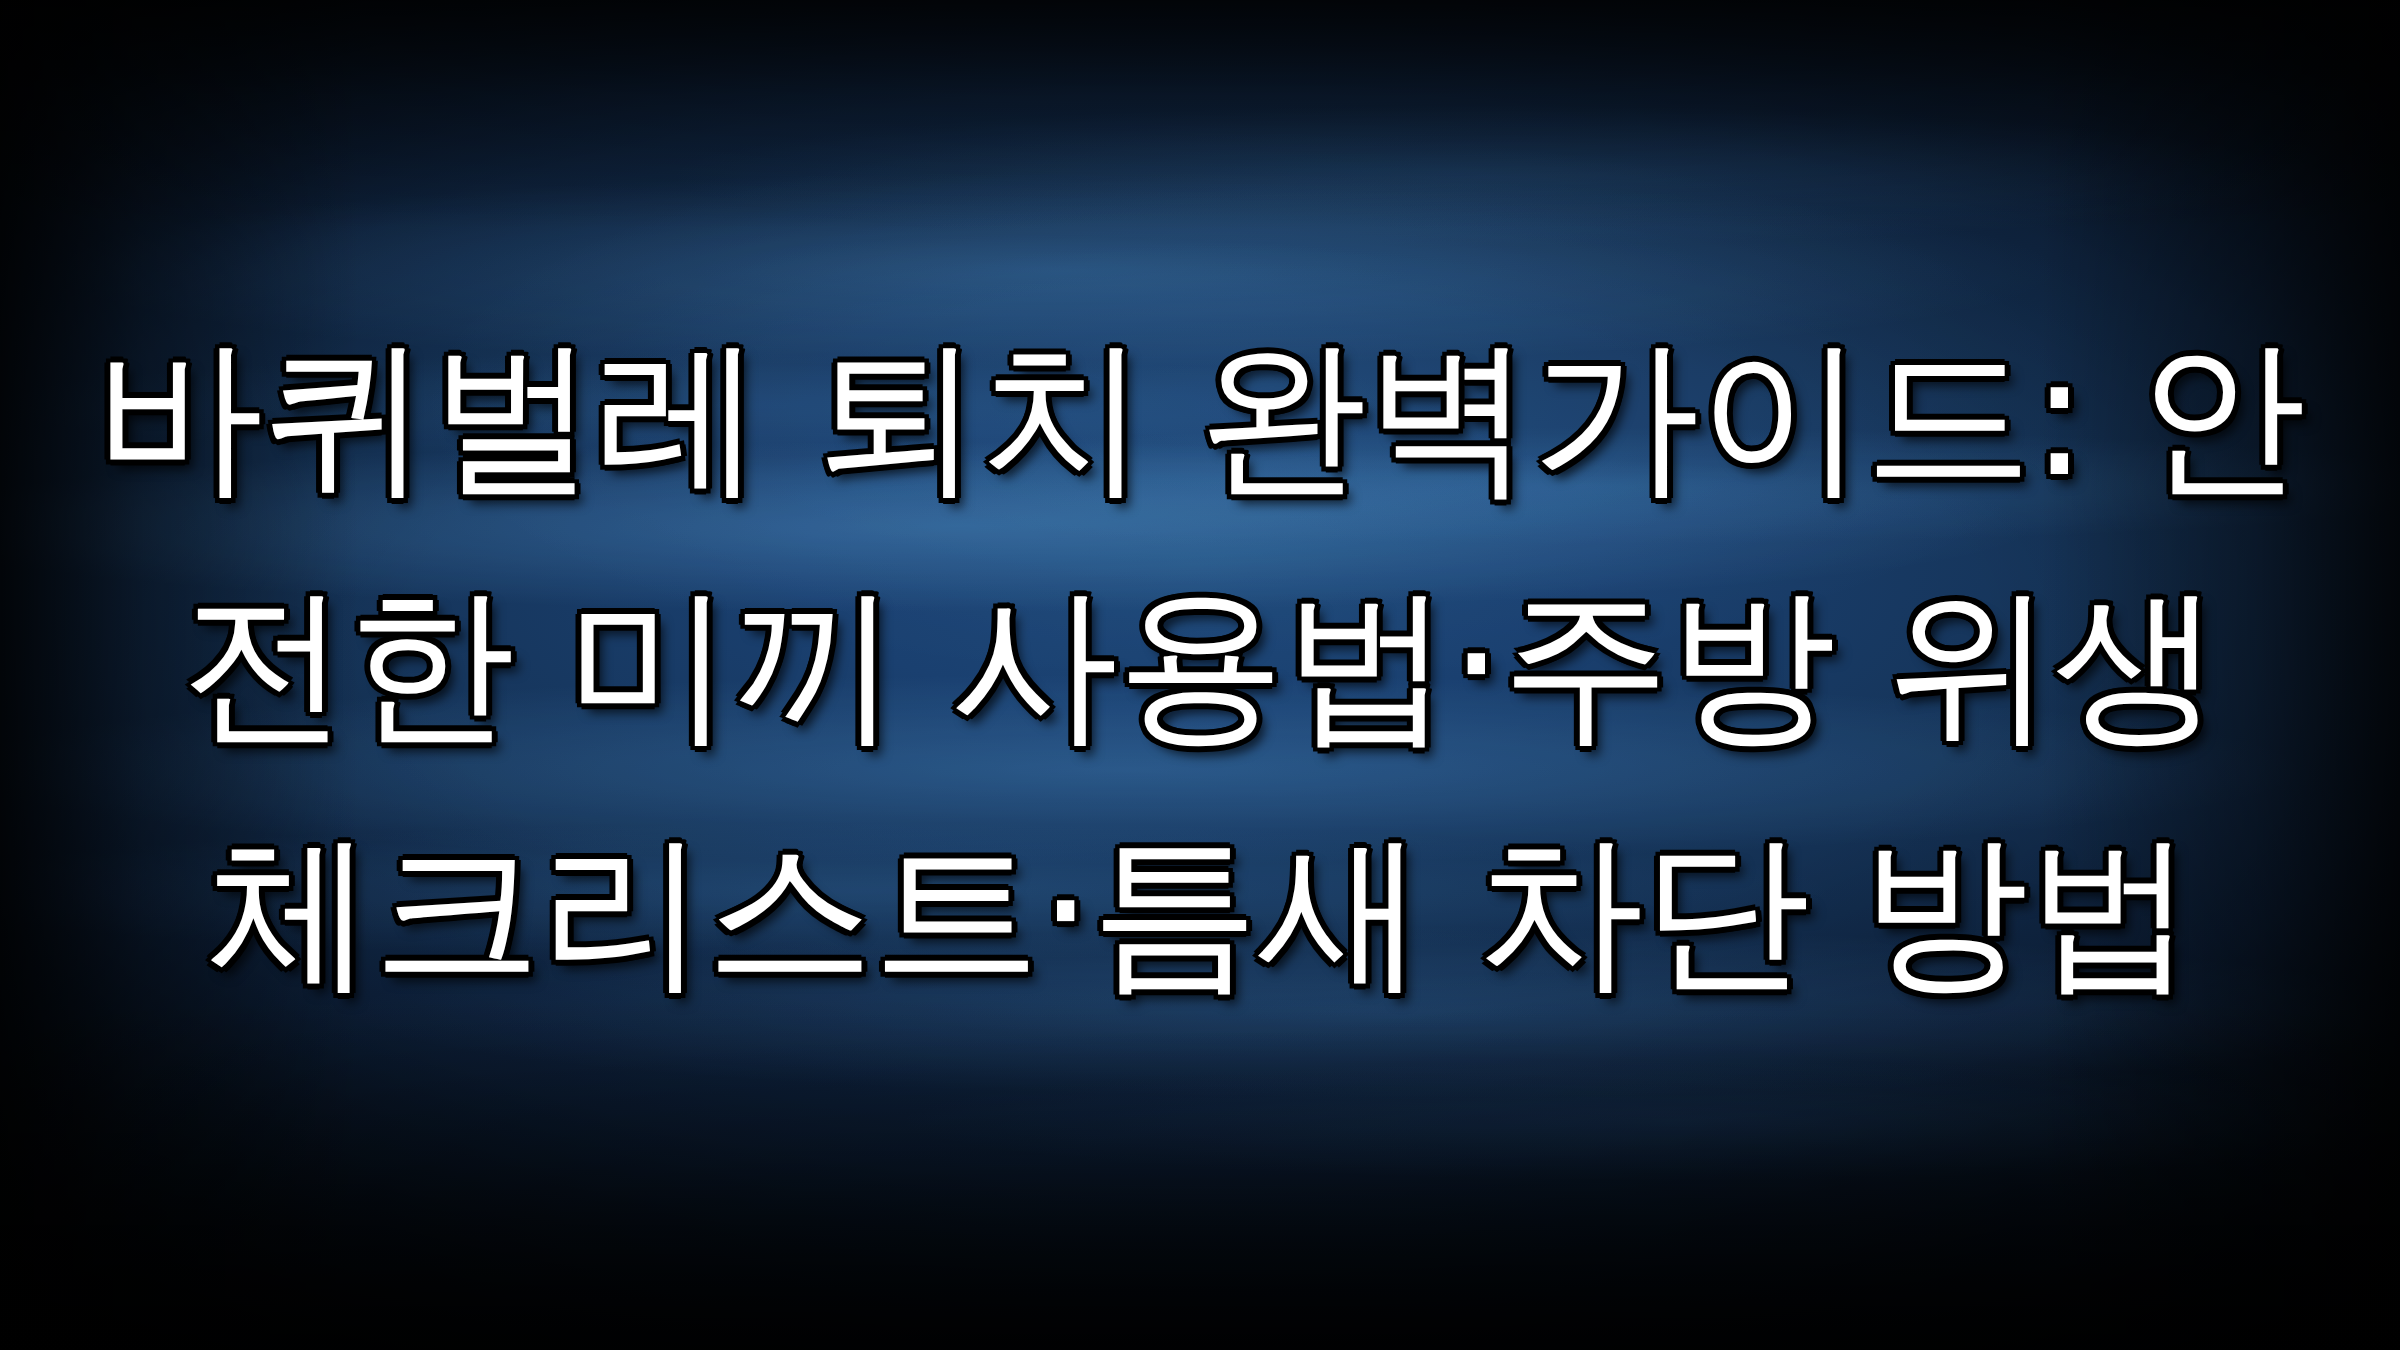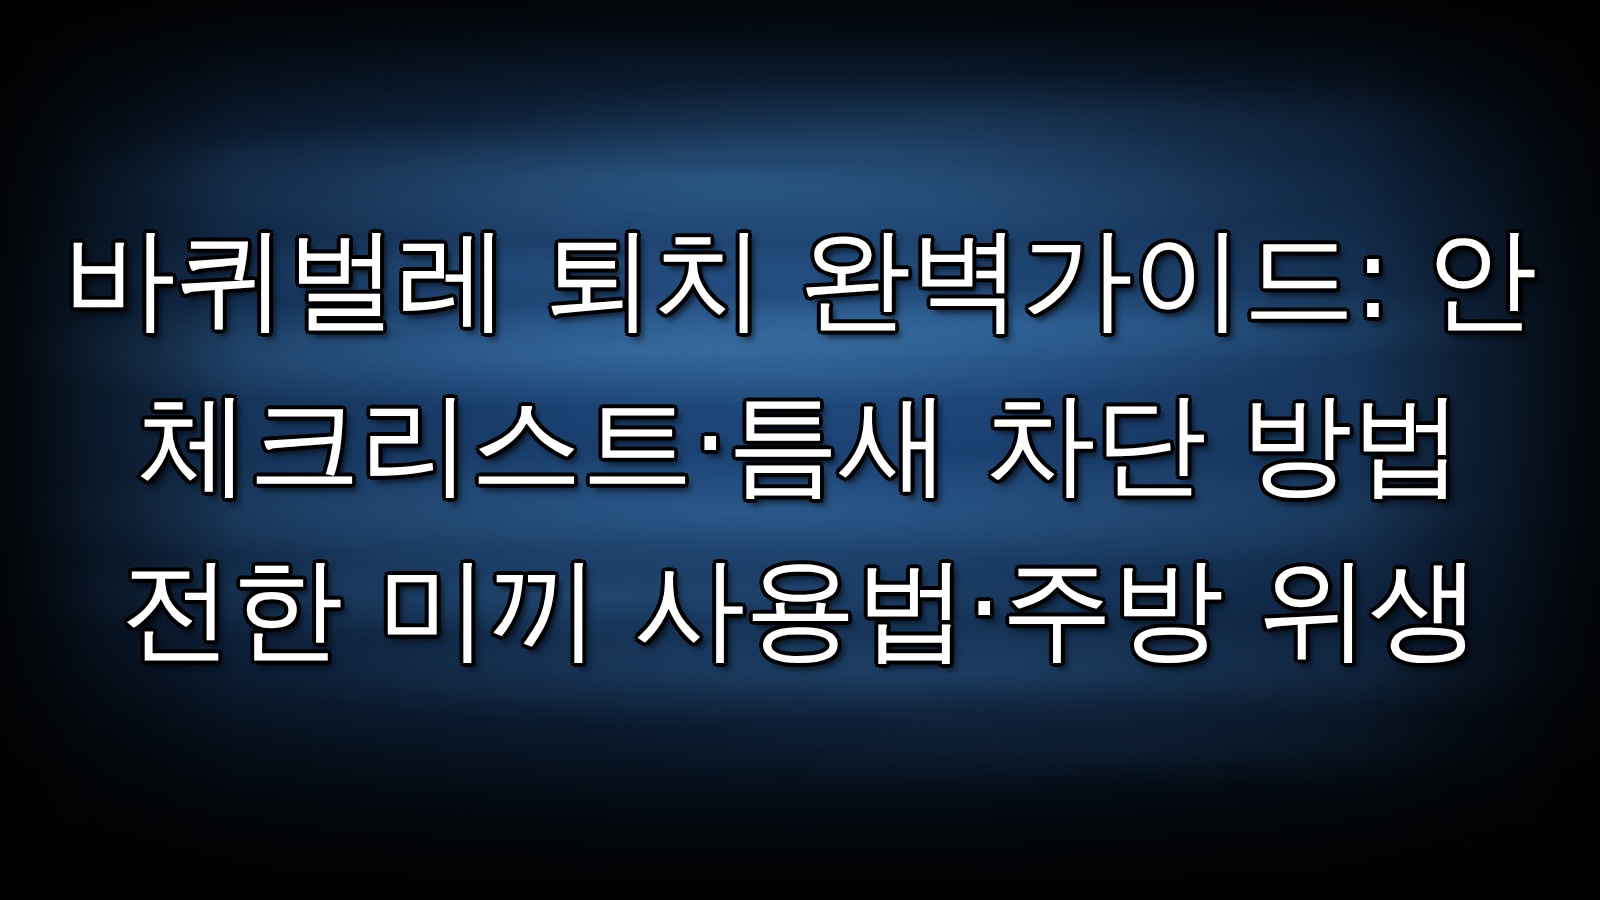--- a/index.html
+++ b/index.html
@@ -136,17 +136,17 @@
 <div id="stage">
 
   <div class="bg-layer" id="bg-base"></div>
   <div class="bg-layer" id="bg-wisps"></div>
   <div class="bg-layer" id="bg-sheen"></div>
   <div class="bg-layer" id="bg-vignette"></div>
   <div class="bg-layer" id="bg-bands"></div>
 
   <div id="title-block">
     <span class="title-line">바퀴벌레 퇴치 완벽가이드: 안</span>
+    <span class="title-line">전한 미끼 사용법·주방 위생</span>
     <span class="title-line">체크리스트·틈새 차단 방법</span>
-    <span class="title-line">전한 미끼 사용법·주방 위생</span>
   </div>
 
 </div>
 
 </body></html>

